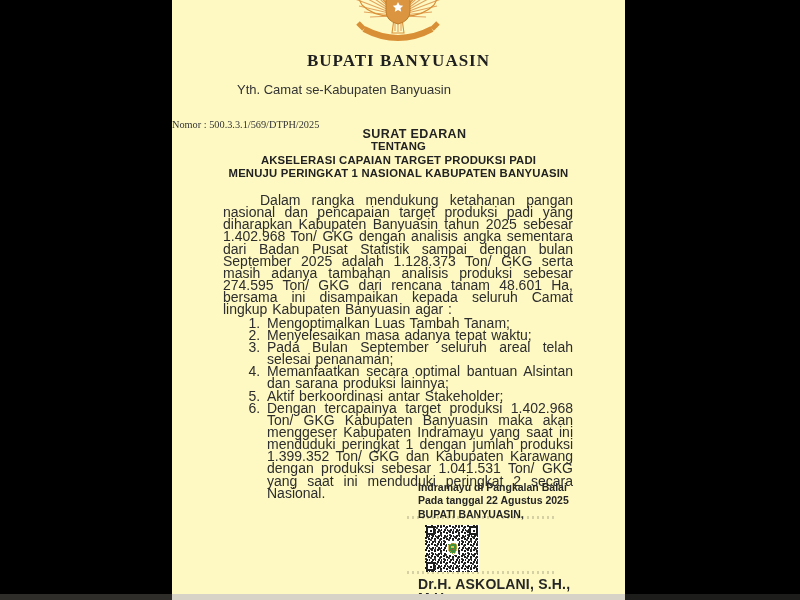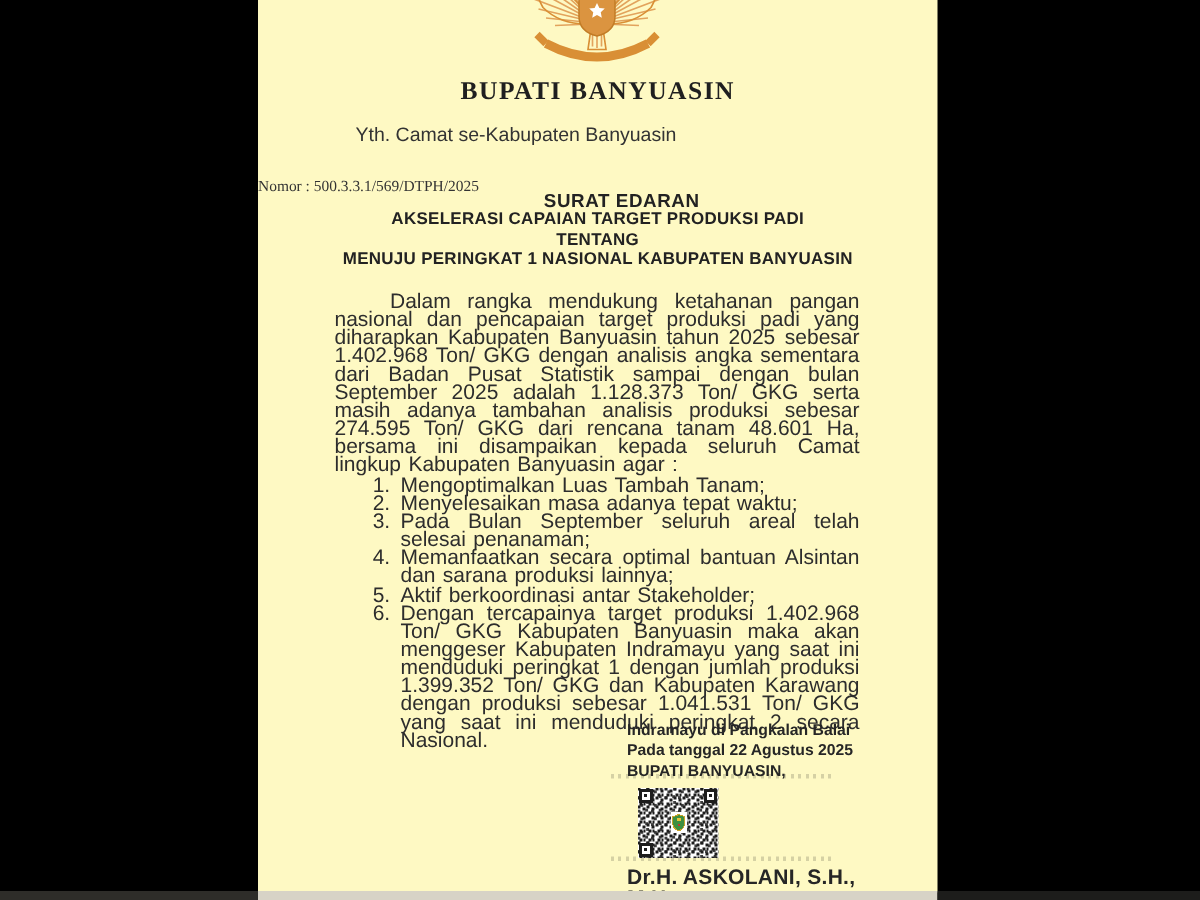--- a/index.html
+++ b/index.html
@@ -105,22 +105,22 @@
 
   <div class="office">BUPATI BANYUASIN</div>
 
   <div class="recipient">Yth. Camat se-Kabupaten Banyuasin</div>
 
   <div class="doc-title">SURAT EDARAN</div>
 
   <div class="doc-number">Nomor : 500.3.3.1/569/DTPH/2025</div>
 
   <div class="subject">
+    <div>TENTANG</div>
     <div>AKSELERASI CAPAIAN TARGET PRODUKSI PADI</div>
-    <div>TENTANG</div>
     <div>MENUJU PERINGKAT 1 NASIONAL KABUPATEN BANYUASIN</div>
   </div>
 
   <div class="text-col">
     <p class="justify indent">Dalam rangka mendukung ketahanan pangan nasional dan pencapaian target produksi padi yang diharapkan Kabupaten Banyuasin tahun 2025 sebesar 1.402.968 Ton/ GKG dengan analisis angka sementara dari Badan Pusat Statistik sampai dengan bulan September 2025 adalah 1.128.373 Ton/ GKG serta masih adanya tambahan analisis produksi sebesar 274.595 Ton/ GKG dari rencana tanam 48.601 Ha, bersama ini disampaikan kepada seluruh Camat lingkup Kabupaten Banyuasin agar :</p>
     <ol>
       <li>Mengoptimalkan Luas Tambah Tanam;</li>
       <li>Menyelesaikan masa adanya tepat waktu;</li>
       <li>Pada Bulan September seluruh areal telah selesai penanaman;</li>
       <li>Memanfaatkan secara optimal bantuan Alsintan dan sarana produksi lainnya;</li>

